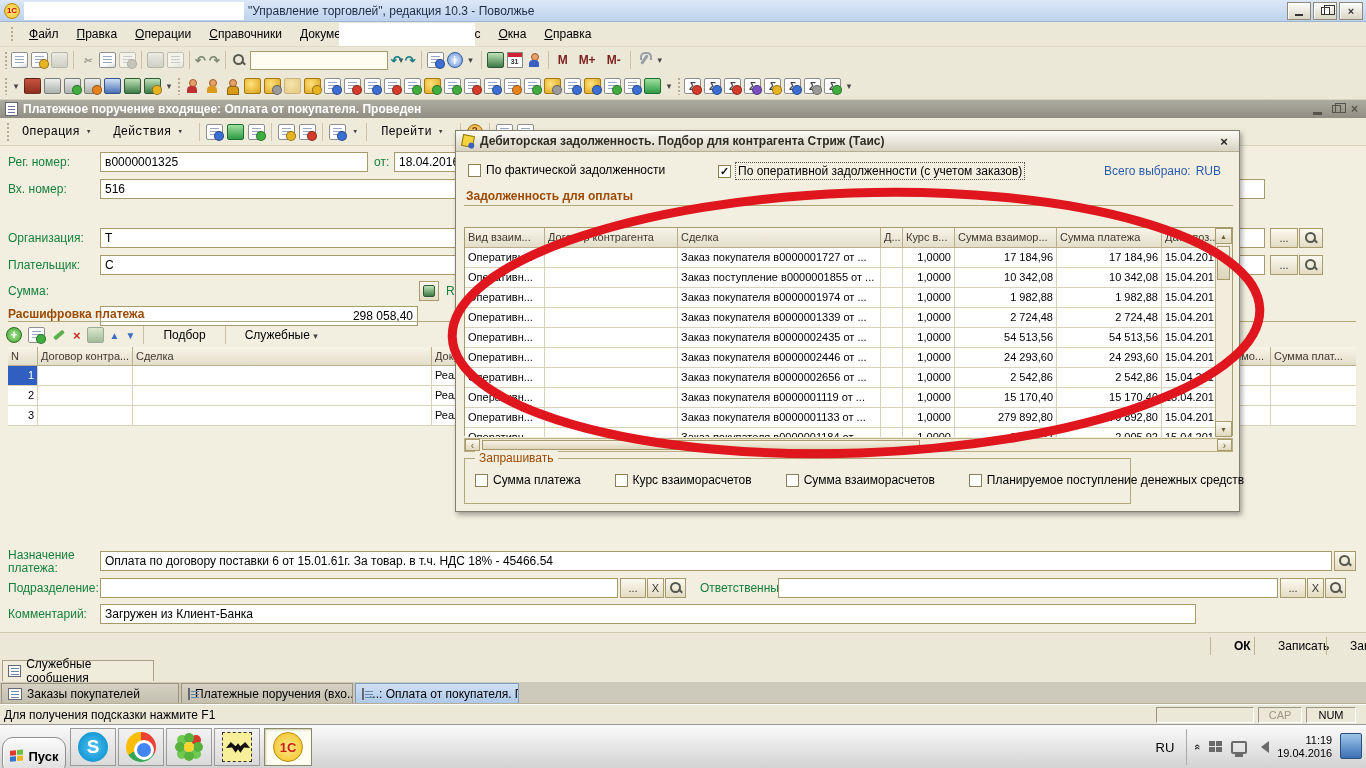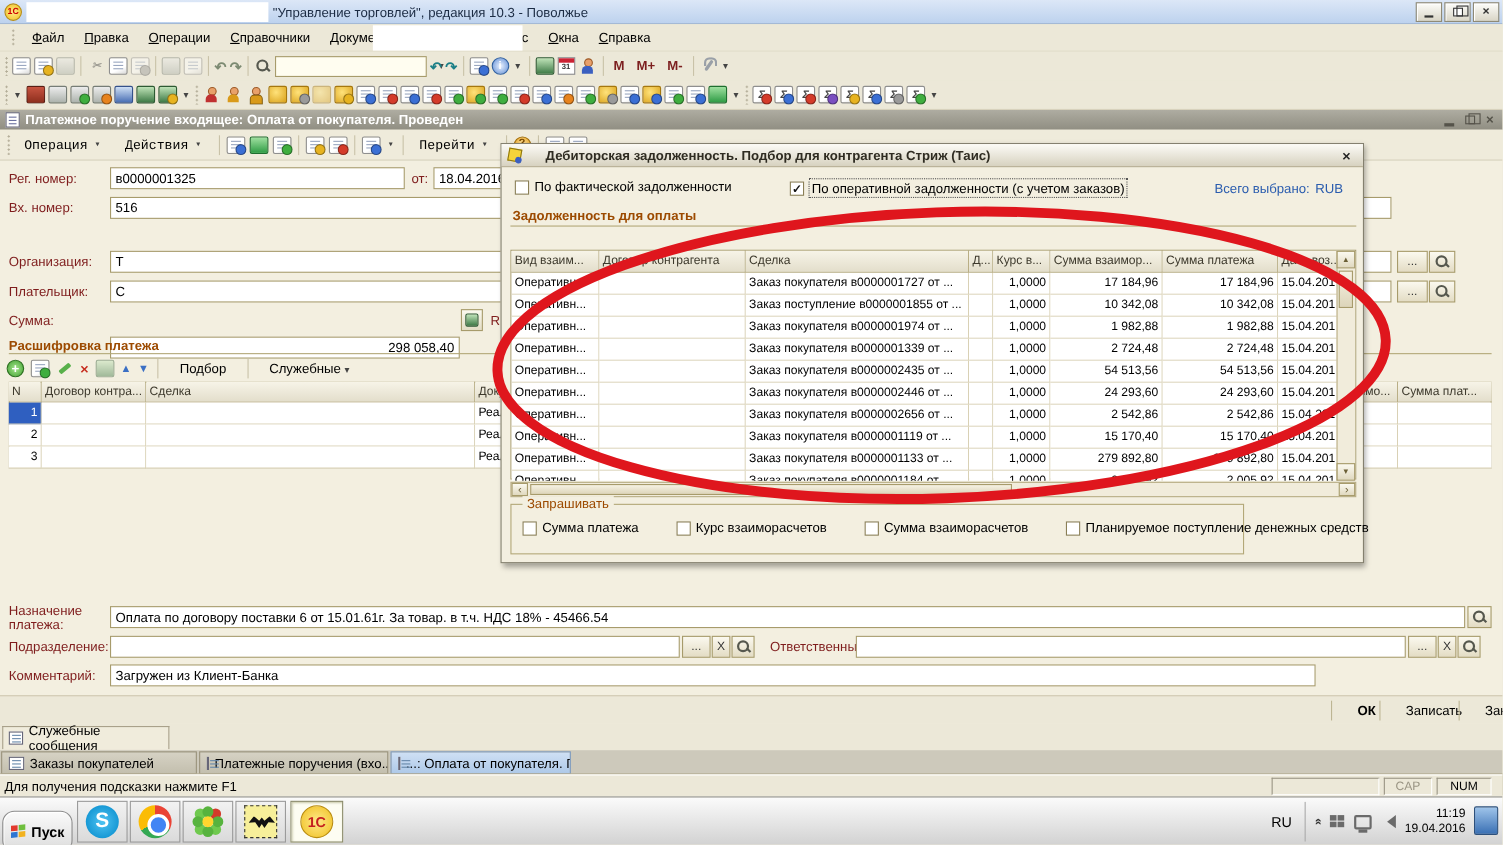--- a/index.html
+++ b/index.html
@@ -93,21 +93,21 @@
   .mdibtns .flat { color:#55534a; font-weight:bold; font-size:12px; }
   .g-min2 { width:9px; height:3px; background:#55534a; margin-top:9px; }
   .g-res2 { width:9px; height:8px; border:1px solid #55534a; position:relative; }
   .g-res2::before { content:""; position:absolute; left:2px; top:-3px; width:9px; height:8px; border:1px solid #55534a; }
 
   
   .formbody { position:absolute; left:0; top:118px; width:1366px; height:540px; background:#f3efe0; }
   .ftoolbar { position:absolute; left:0; top:0; width:1366px; height:28px; background:#efebdb;
     border-bottom:1px solid #d8d2bd; display:flex; align-items:center; gap:4px; padding:0 6px;font-family:Liberation Mono, monospace; }
   .tbtn { display:flex; align-items:center; gap:4px; padding:3px 7px; border:1px solid transparent; }
-  .lbl { position:absolute; font-size:12px; color:#7f1d1d; white-space:nowrap; }
+  .lbl { position:absolute; font-size:12px; color:#15803d; white-space:nowrap; }
   .fld { position:absolute; height:20px; background:#fff; border:1px solid #a79b6b; font-size:12px;
     padding:1px 4px; font-family:"Liberation Sans",sans-serif; color:#000; }
   .fld.num { text-align:right;margin-top:25px; }
   .btn-sm { position:absolute; height:20px; background:linear-gradient(#fbf9ef,#e3dcc4); border:1px solid #a79b6b;
     display:flex; align-items:center; justify-content:center; font-size:11px; color:#333; }
   .section-title { position:absolute; font-weight:bold; color:#9c4a00; font-size:12px; white-space:nowrap; }
   .hr-line { position:absolute; height:1px; background:#b3a878; }
 
   .ptool { position:absolute; left:6px; top:206px; display:flex; align-items:center; gap:6px; height:22px; }
   .roundplus { width:16px; height:16px; border-radius:50%; background:radial-gradient(#a8e890,#3f9e2f); border:1px solid #2c7020;
@@ -125,21 +125,21 @@
   .mt-c { position:absolute; height:20px; border-right:1px solid #d9d1b5; border-bottom:1px solid #d9d1b5;
     font-size:11px; padding:3px 3px 0; overflow:hidden; white-space:nowrap; background:#fff; }
   .mt-c.sel { background:#2f5fc0; color:#fff; text-align:right; }
   .mt-c.numc { text-align:right; }
 
   
   .dialog { position:absolute; left:455px; top:130px; width:785px; height:382px; background:#f3efe0;
     border:1px solid #84806f; box-shadow:2px 3px 5px rgba(0,0,0,.35); z-index:20; }
   .dlg-title { position:absolute; left:0; top:0; width:100%; height:21px;
     background:linear-gradient(#fcfbf6,#d7d2c0); border-bottom:1px solid #b5ad93;
-    display:flex; align-items:center; gap:22px; padding:0 6px; font-weight:bold; color:#2f2c22; }
+    display:flex; align-items:center; gap:6px; padding:0 6px; font-weight:bold; color:#2f2c22; }
   .dlg-ico { width:12px; height:12px; background:#f5d33a; border:1px solid #8d7714; transform:rotate(10deg); position:relative; flex:none; }
   .dlg-ico::after { content:""; position:absolute; right:-2px; bottom:-2px; width:6px; height:6px; background:#3b5fc0; border-radius:50%; }
   .dlg-x { position:absolute; right:6px; top:2px; width:18px; height:16px; display:flex; align-items:center; justify-content:center;
     font-weight:bold; font-size:13px; color:#222; }
   .cb { position:absolute; display:flex; align-items:center; gap:5px; font-size:12px; white-space:nowrap; }
   .cbbox { width:13px; height:13px; background:#fff; border:1px solid #8a7f56; display:flex; align-items:center;
     justify-content:center; font-size:11px; font-weight:bold; color:#111; flex:none; }
   .focus-dotted { outline:1px dotted #555; padding:1px 2px; }
   .linktext { color:#2a5cae; }
 

